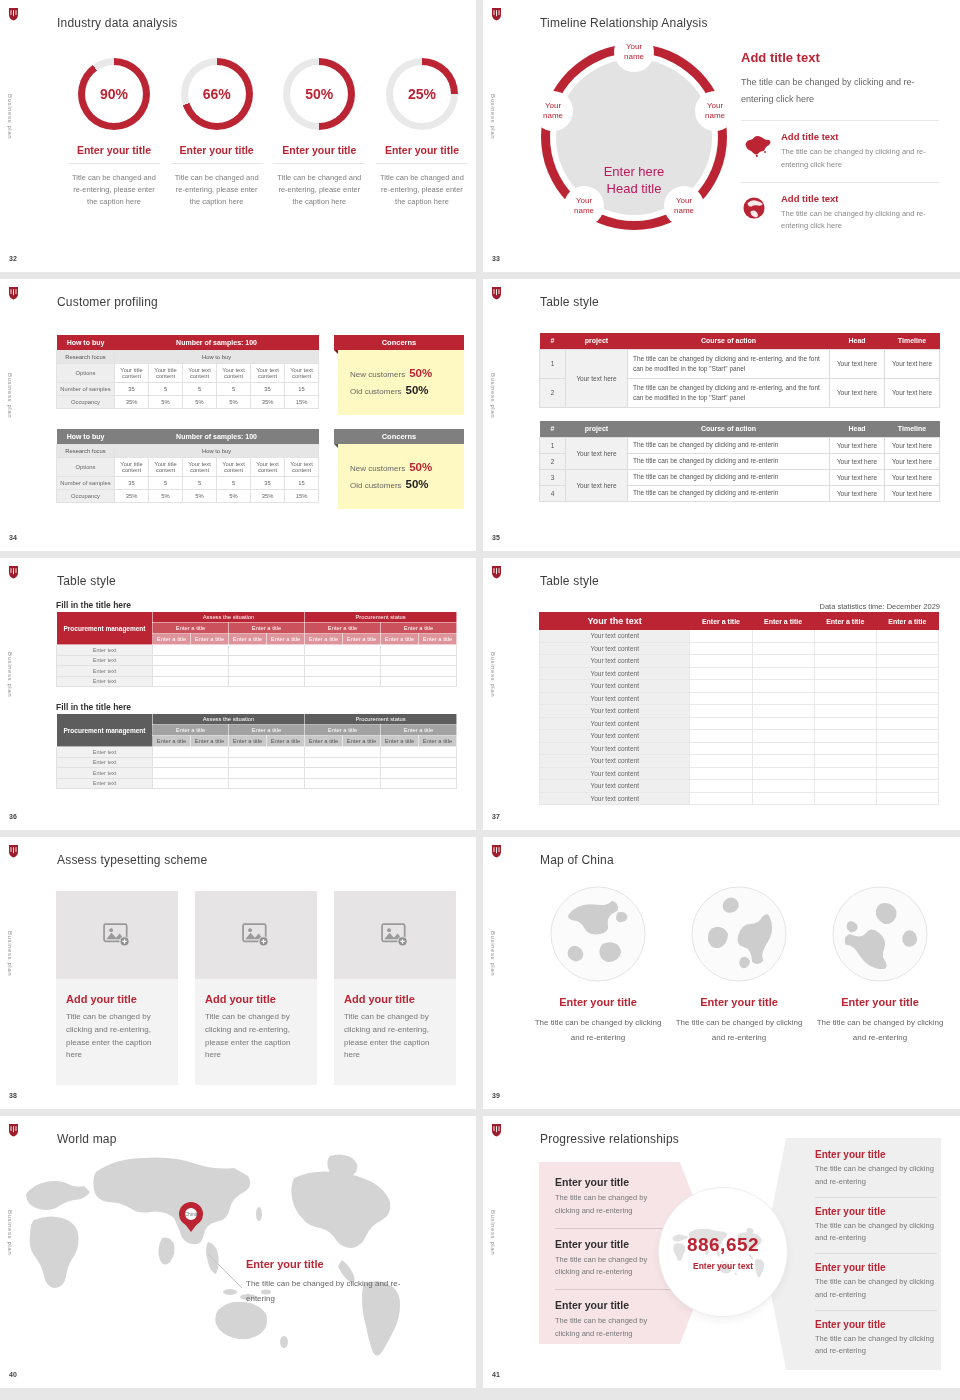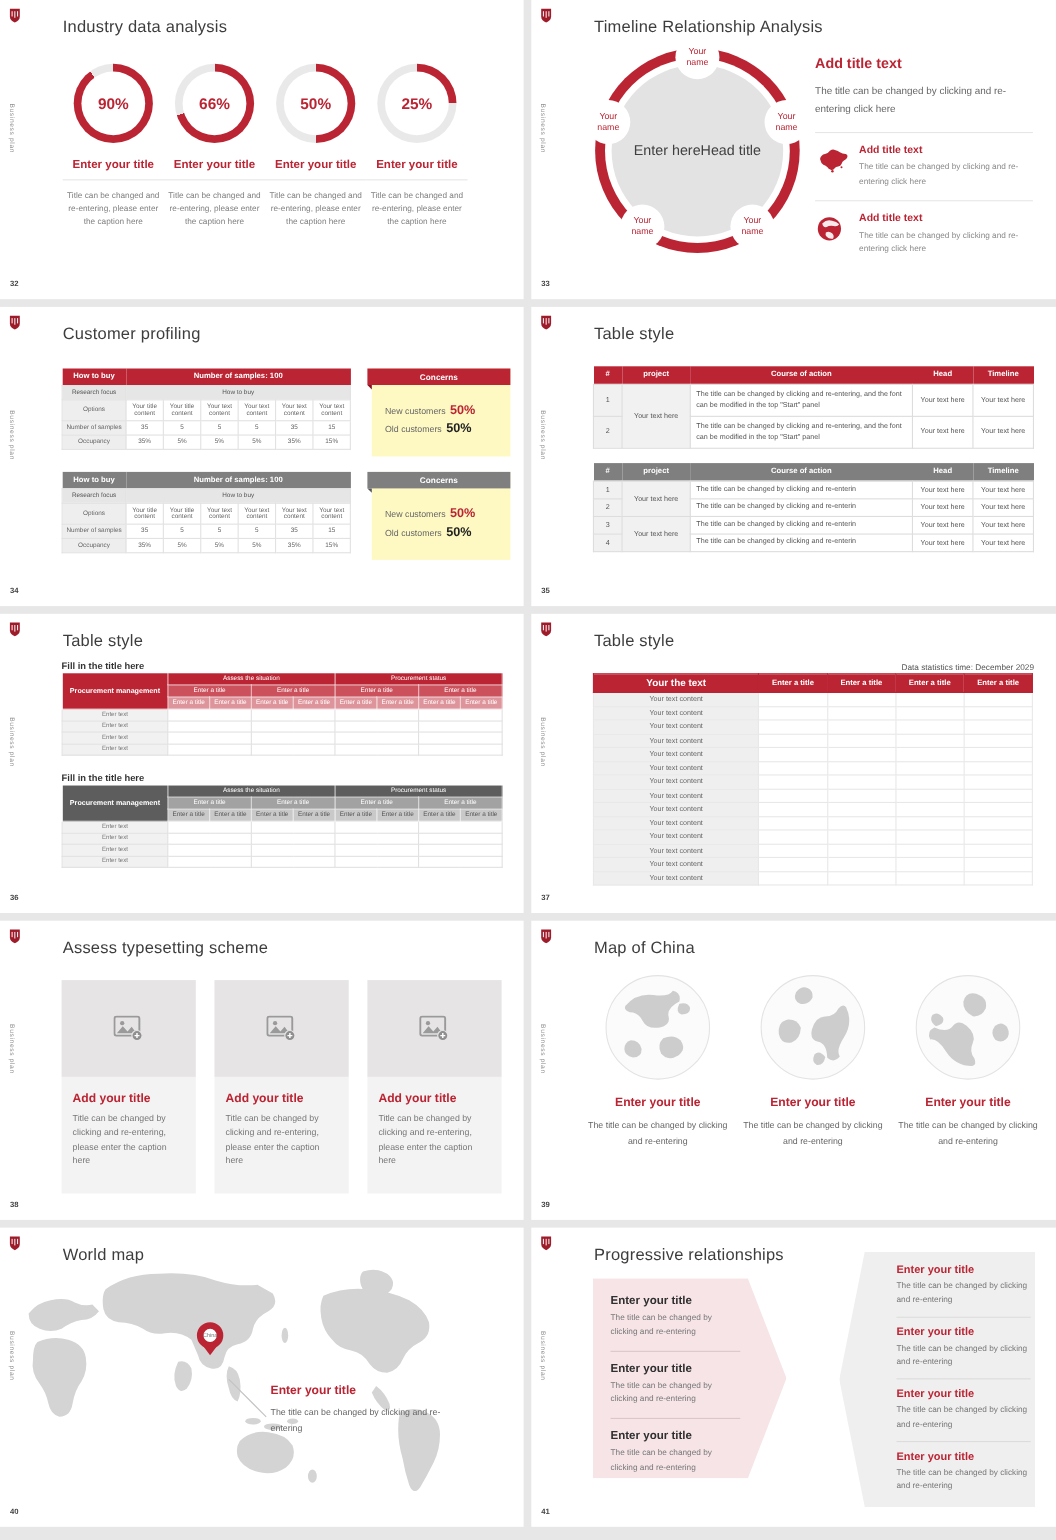--- a/index.html
+++ b/index.html
@@ -6,45 +6,45 @@
     --accent:#bb2433; --accent-soft:#cb525d; --accent-softer:#de949b;
     --gray-h:#7f7f7f; --gray-soft:#a2a2a2; --gray-softer:#c9c9c9;
     --pink:#f6e4e7; --panel:#f0eff0;
   }
   *{margin:0;padding:0;box-sizing:border-box}
   body{width:960px;height:1400px;background:#e7e7e7;font-family:"Liberation Sans",sans-serif;overflow:hidden}
   .deck{display:grid;grid-template-columns:476px 477px;grid-template-rows:repeat(5,272px);gap:7px;width:960px}
   .slide{position:relative;background:#fff;overflow:hidden}
   .logo{position:absolute;left:8px;top:7px;line-height:0}
   .vlabel{position:absolute;left:7px;top:94px;writing-mode:vertical-rl;font-size:6px;color:#8f8f8f;letter-spacing:.6px}
-  .stitle{position:absolute;left:57px;top:16px;font-size:15px;font-weight:400;color:#3d3d3d;letter-spacing:.2px;white-space:nowrap}
+  .stitle{position:absolute;left:57px;top:16px;font-size:12px;font-weight:400;color:#3d3d3d;letter-spacing:.2px;white-space:nowrap}
   .pagenum{position:absolute;left:9px;bottom:10px;font-size:7px;font-weight:bold;color:#444}
 
   
-  .donut-row{position:absolute;left:57px;top:58px;width:400px;display:flex;}
+  .donut-row{position:absolute;left:68px;top:58px;width:400px;display:flex;justify-content:space-between}
   .dcol{width:92px;display:flex;flex-direction:column;align-items:center;text-align:center}
   .donut{width:72px;height:72px;border-radius:50%;position:relative;background:#e9e9e9}
   .hole{position:absolute;inset:7px;background:#fff;border-radius:50%;display:flex;align-items:center;justify-content:center}
   .pct{font-size:14px;font-weight:bold;color:var(--accent)}
   .dtitle{margin-top:14px;font-size:10.5px;font-weight:bold;color:var(--accent);padding-bottom:7px;border-bottom:1px solid #e6e6e6;width:100%}
   .dcap{margin-top:8px;font-size:7.5px;color:#808080;line-height:1.6;width:88px}
 
   
   .gear-wrap{position:absolute;left:58px;top:44px;width:186px;height:186px}
   .ring{position:absolute;inset:0;border-radius:50%;
     background:conic-gradient(transparent 0deg 11deg,var(--accent) 11deg 61deg,transparent 61deg 83deg,
       var(--accent) 83deg 133deg,transparent 133deg 155deg,var(--accent) 155deg 205deg,
       transparent 205deg 227deg,var(--accent) 227deg 277deg,transparent 277deg 299deg,
       var(--accent) 299deg 349deg,transparent 349deg 360deg)}
   .ring-hole{position:absolute;inset:9px;border-radius:50%;background:#fff}
   .gear{position:absolute;inset:15px;border-radius:50%;background:#e4e3e3}
   .notch{position:absolute;width:40px;height:40px;border-radius:50%;background:#fff;display:flex;align-items:center;justify-content:center;text-align:center}
   .notch span{font-size:8px;font-weight:normal;color:var(--accent);line-height:1.2;width:26px;display:block}
   .n1{left:73px;top:-12px}.n2{left:154px;top:47px}.n3{left:123px;top:142px}.n4{left:23px;top:142px}.n5{left:-8px;top:47px}
-  .gear-center{position:absolute;inset:32px;display:flex;flex-direction:row;align-items:center;justify-content:center;text-align:center;font-size:13px;color:#404040;line-height:1.35}
+  .gear-center{position:absolute;inset:32px;display:flex;flex-direction:column;align-items:center;justify-content:flex-end;text-align:center;font-size:13px;color:#be185d;line-height:1.35}
   .s33-right{position:absolute;left:258px;top:50px;width:198px}
   .mt{font-size:13px;font-weight:bold;color:var(--accent);margin-bottom:9px}
   .mc{font-size:9px;color:#666;line-height:1.9}
   .sep{height:1px;background:#e6e6e6;margin-top:12px}
   .feat{display:flex;gap:10px;align-items:flex-start;padding:10px 0}
   .feat + .feat{border-top:1px solid #e6e6e6}
   .ficon{flex:0 0 30px;margin-top:2px;line-height:0}
   .ft{font-size:9.5px;font-weight:bold;color:var(--accent);margin-bottom:4px}
   .fc{font-size:7.5px;color:#8a8a8a;line-height:1.7}
 
@@ -923,20 +923,29 @@
       </div>
       <div class="litem">
         <div class="ltitle">Enter your title</div>
         <div class="lcap">The title can be changed by clicking and re-entering</div>
       </div>
       <div class="litem">
         <div class="ltitle">Enter your title</div>
         <div class="lcap">The title can be changed by clicking and re-entering</div>
       </div>
     </div>
+    <div class="statcircle">
+      <svg class="minimap" viewBox="0 0 440 220">
+          <g fill="#c9c9c9">
+            <use href="#worldpaths"></use>
+          </g>
+        </svg>
+      <div class="statval">886,652</div>
+      <div class="statlab">Enter your text</div>
+    </div>
     <div class="ritems">
       <div class="ritem">
         <div class="rtitle">Enter your title</div>
         <div class="rcap">The title can be changed by clicking and re-entering</div>
       </div>
       <div class="ritem">
         <div class="rtitle">Enter your title</div>
         <div class="rcap">The title can be changed by clicking and re-entering</div>
       </div>
       <div class="ritem">

